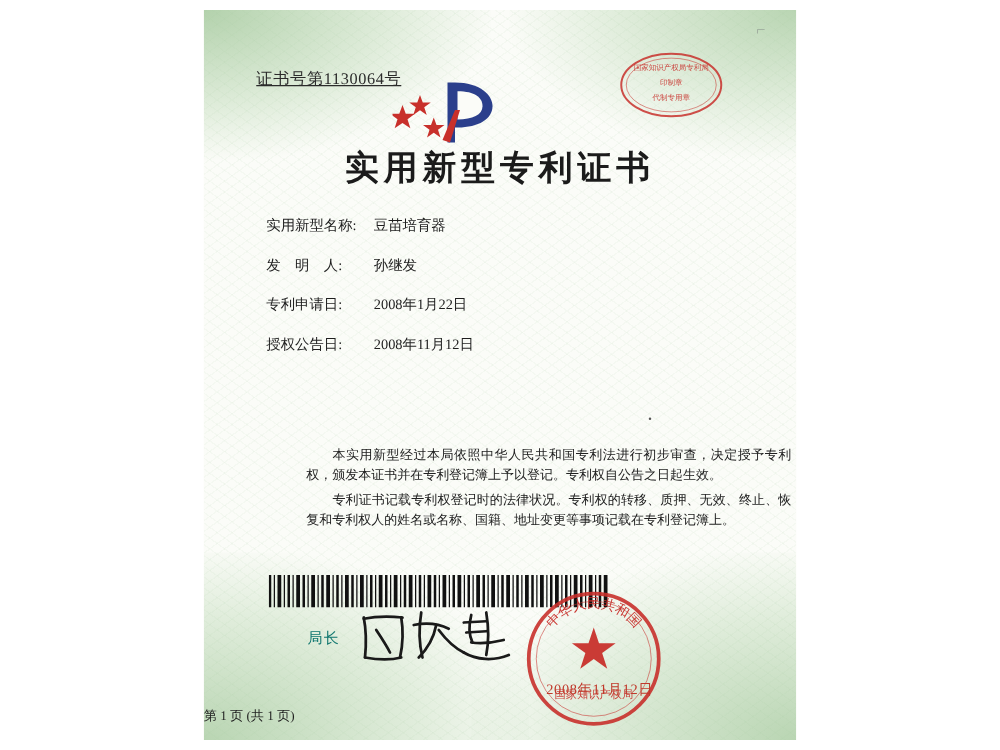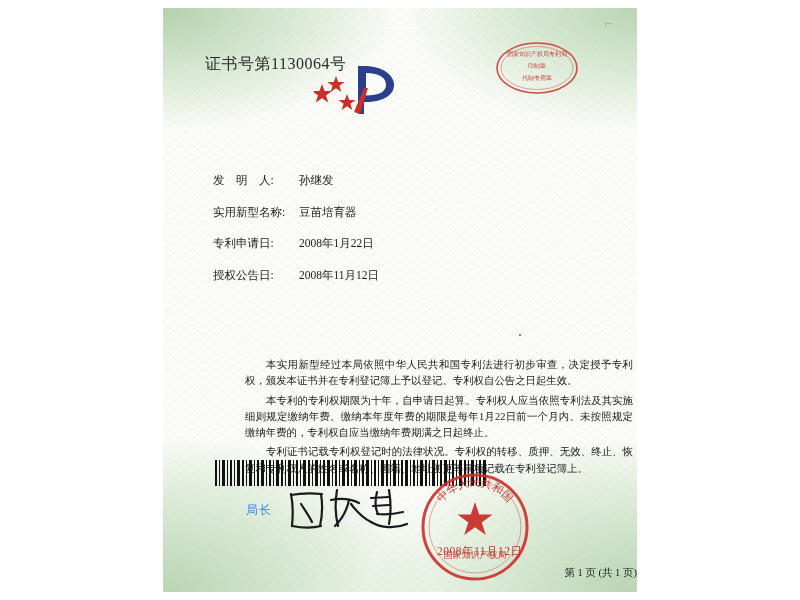--- a/index.html
+++ b/index.html
@@ -66,24 +66,25 @@
     color: #9aa79a;
     font-size: 13px;
     line-height: 16px;
     font-family: "Liberation Serif", serif;
   }
 
   .cert-no {
     position: absolute;
     left: 42px;
     top: 46px;
-    font-size: 16px;
+    font-size: 13px;
     color: #2b2b2b;
     letter-spacing: 0.5px;
     white-space: nowrap;
+    text-decoration: underline;
   }
 
   
   .emblem {
     position: absolute;
     left: 151px;
     top: 50px;
     width: 86px;
     height: 60px;
   }
@@ -153,21 +154,21 @@
     top: 452px;
     width: 272px;
     height: 26px;
   }
 
   .director-label {
     position: absolute;
     left: 83px;
     top: 494px;
     font-size: 12px;
-    color: #3b82f6;
+    color: #0f766e;
     letter-spacing: 1px;
   }
   .signature {
     position: absolute;
     left: 122px;
     top: 476px;
     width: 130px;
     height: 52px;
   }
 
@@ -186,21 +187,21 @@
     font-size: 11.5px;
     color: #c0392b;
     letter-spacing: 0.5px;
   }
 
   .page-footer {
     position: absolute;
     left: 0;
     right: 0;
     top: 558px;
-    text-align: right;
+    text-align: left;
     font-size: 10.5px;
     color: #1e1e1e;
   }
   .pen-dot {
     position: absolute;
     left: 356px;
     top: 326px;
     width: 2px;
     height: 2px;
     background: #555;
@@ -241,41 +242,41 @@
     <div class="top-seal">
       <svg width="86" height="56" viewBox="0 0 86 56">
         <ellipse cx="43" cy="28" rx="40" ry="25" fill="none" stroke="#c8302b" stroke-width="1.6" opacity="0.85"></ellipse>
         <ellipse cx="43" cy="28" rx="36" ry="21.5" fill="none" stroke="#c8302b" stroke-width="0.7" opacity="0.6"></ellipse>
         <text x="43" y="16" font-size="6" fill="#c8302b" text-anchor="middle" font-family="'DejaVu Serif', serif" opacity="0.9">国家知识产权局专利局</text>
         <text x="43" y="28" font-size="6" fill="#c8302b" text-anchor="middle" font-family="'DejaVu Serif', serif" opacity="0.9">印制章</text>
         <text x="43" y="40" font-size="6" fill="#c8302b" text-anchor="middle" font-family="'DejaVu Serif', serif" opacity="0.9">代制专用章</text>
       </svg>
     </div>
 
+    <div class="title">实用新型专利证书</div>
 
     <div class="fields">
       <div class="field">
-        <span class="lab">发　明　人:</span><span class="val">孙继发</span>
+        <span class="lab">实用新型名称:</span><span class="val">豆苗培育器</span>
       </div>
       <div class="field">
-        <span class="lab">实用新型名称:</span><span class="val">豆苗培育器</span>
+        <span class="lab">发　明　人:</span><span class="val">孙继发</span>
       </div>
       <div class="field">
         <span class="lab">专利申请日:</span><span class="val">2008年1月22日</span>
       </div>
       <div class="field small-gap">
         <span class="lab">授权公告日:</span><span class="val">2008年11月12日</span>
       </div>
     </div>
 
     <div class="pen-dot"></div>
 
     <div class="body-text">
       <p>本实用新型经过本局依照中华人民共和国专利法进行初步审查，决定授予专利权，颁发本证书并在专利登记簿上予以登记。专利权自公告之日起生效。</p>
-      <p>本专利的专利权期限为十年，自申请日起算。专利权人应当依照专利法及其实施细则规定缴纳年费。缴纳本年度年费的期限是每年1月22日前一个月内。未按照规定缴纳年费的，专利权自应当缴纳年费期满之日起终止。</p>
       <p>专利证书记载专利权登记时的法律状况。专利权的转移、质押、无效、终止、恢复和专利权人的姓名或名称、国籍、地址变更等事项记载在专利登记簿上。</p>
     </div>
 
     <div class="barcode">
       <svg width="272" height="26" viewBox="0 0 272 26">
         <g fill="#111">
           <rect x="0" y="0" width="2" height="26"></rect>
             <rect x="4" y="0" width="1" height="26"></rect>
           <rect x="7" y="0" width="3" height="26"></rect>
             <rect x="12" y="0" width="1" height="26"></rect>

